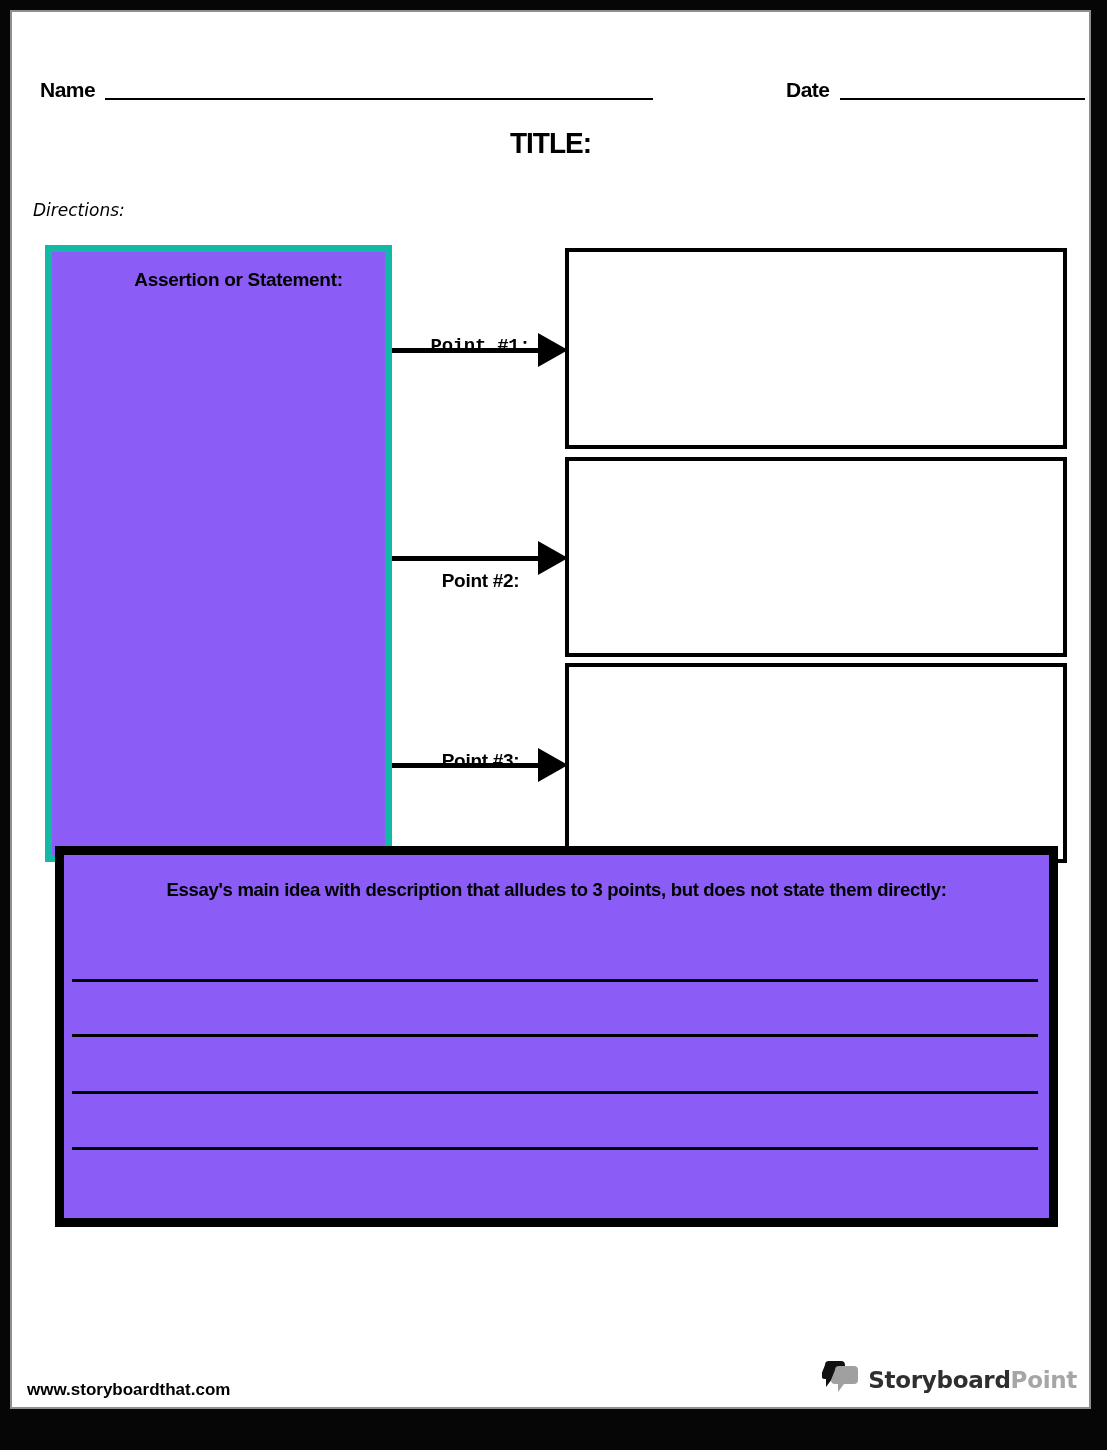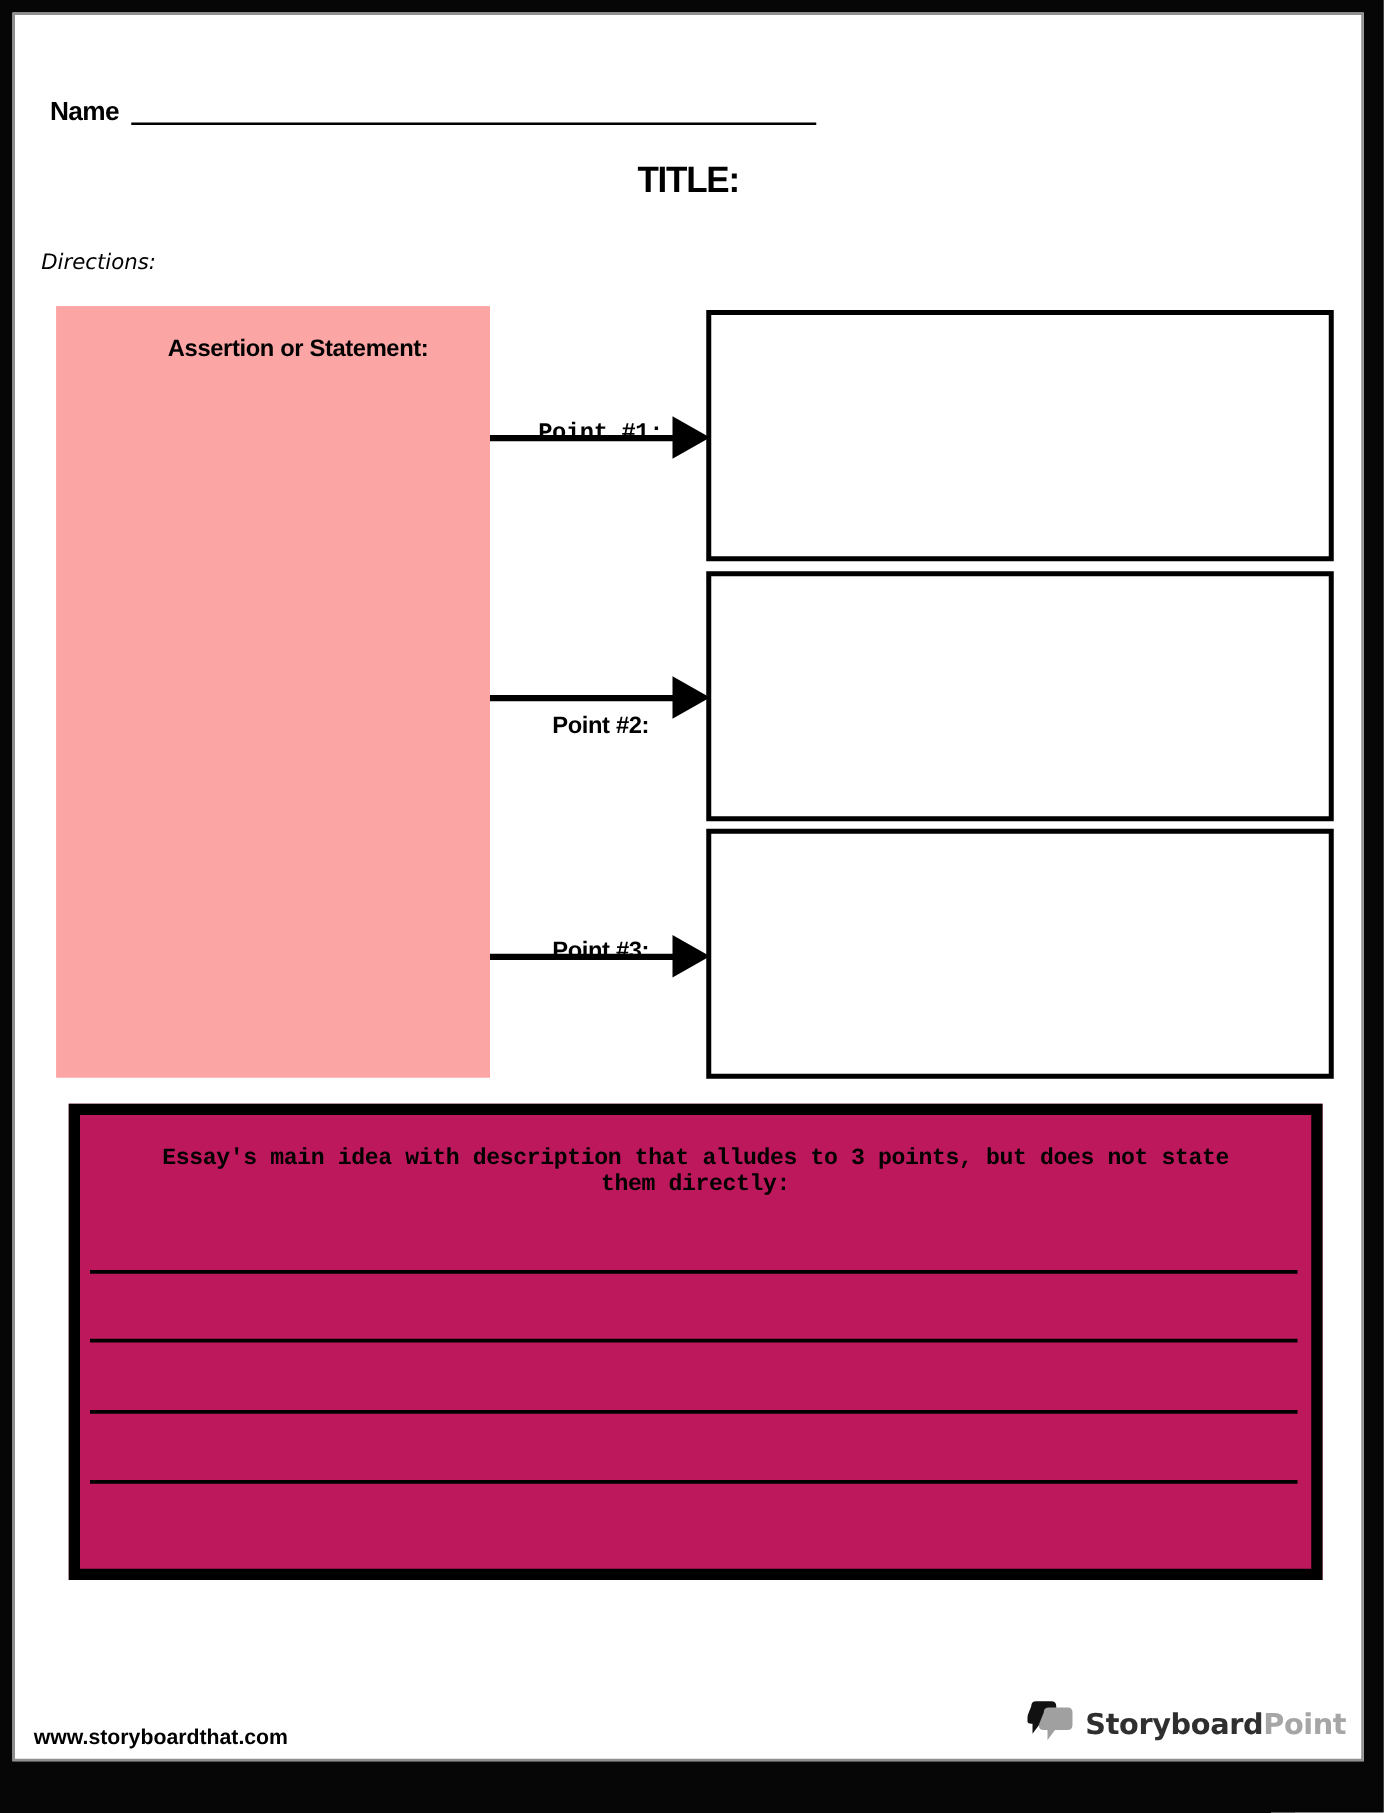--- a/index.html
+++ b/index.html
@@ -50,22 +50,22 @@
     font-family: "DejaVu Sans", sans-serif;
     font-style: italic;
     font-size: 17px; font-weight: 500;
   }
 
   
   .assertion-box {
     position: absolute;
     left: 33px; top: 233px;
     width: 347px; height: 617px;
-    border: 7px solid #fca5a5;
-    background: #fca5a5;
+    border: 7px solid #14b8a6;
+    background: #8b5cf6;
     padding-left: 40px;
   }
   .assertion-label {
     margin-top: 17px;
     text-align: center;
     font-weight: 700; font-size: 19px; letter-spacing: -0.3px;
   }
   .point-box {
     position: absolute;
     left: 553px; width: 502px;
@@ -101,25 +101,24 @@
     text-align: center;
     font-weight: 700; font-size: 19px; letter-spacing: -0.3px;
   }
   .arrow-label-1 { top: 323px; font-family: Liberation Mono, monospace; }
   .arrow-label-2 { top: 558px; }
   .arrow-label-3 { top: 738px; }
 
   
   .main-idea-box {
     position: absolute;
-    left: 43px; top: 871px;
+    left: 43px; top: 834px;
     width: 1003px; height: 381px;
     border: 9px solid #000;
-    background: #be185d;
-    font-family: Liberation Mono, monospace;
+    background: #8b5cf6;
   }
   .main-idea-label {
     margin: 24px auto 0 auto;
     width: 92%;
     text-align: center;
     font-weight: 700; font-size: 18.5px; letter-spacing: -0.3px;
   }
   .ruled-line {
     position: absolute;
     left: 8px; right: 11px;
@@ -152,20 +151,24 @@
   .brand-text .secondary { color: #a6a6a6; }
 </style>
 </head>
 <body>
 
 <div class="canvas">
   <div class="page">
 
     <div class="field-row name-field">
       <span class="field-label">Name</span>
+      <span class="write-line"></span>
+    </div>
+    <div class="field-row date-field">
+      <span class="field-label">Date</span>
       <span class="write-line"></span>
     </div>
 
     <div class="doc-title">TITLE:</div>
     <div class="directions">Directions:</div>
 
     <div class="assertion-box">
       <div class="assertion-label">Assertion or Statement:</div>
     </div>
 

